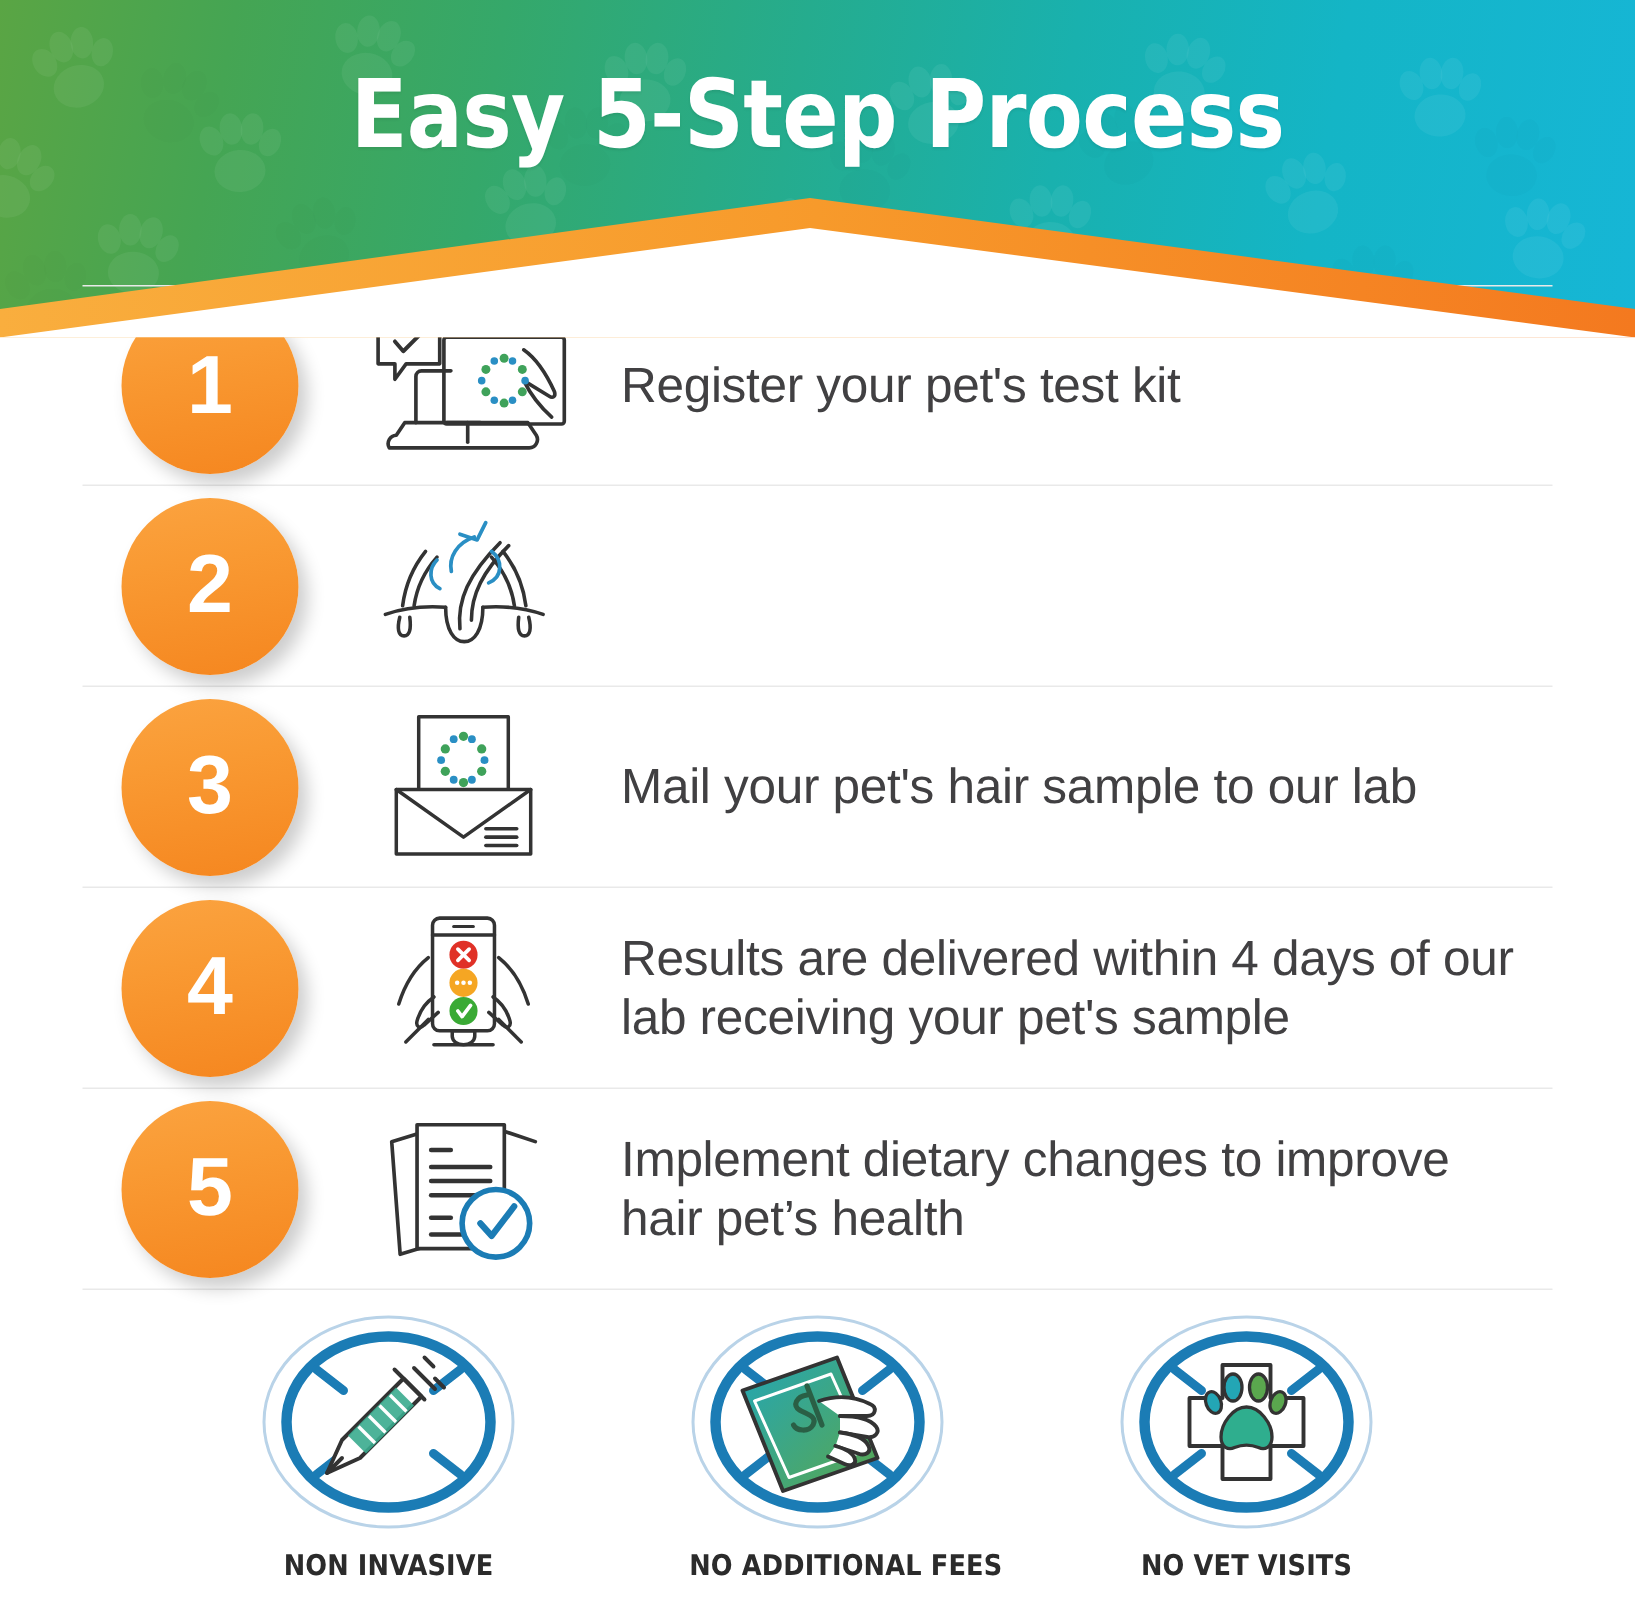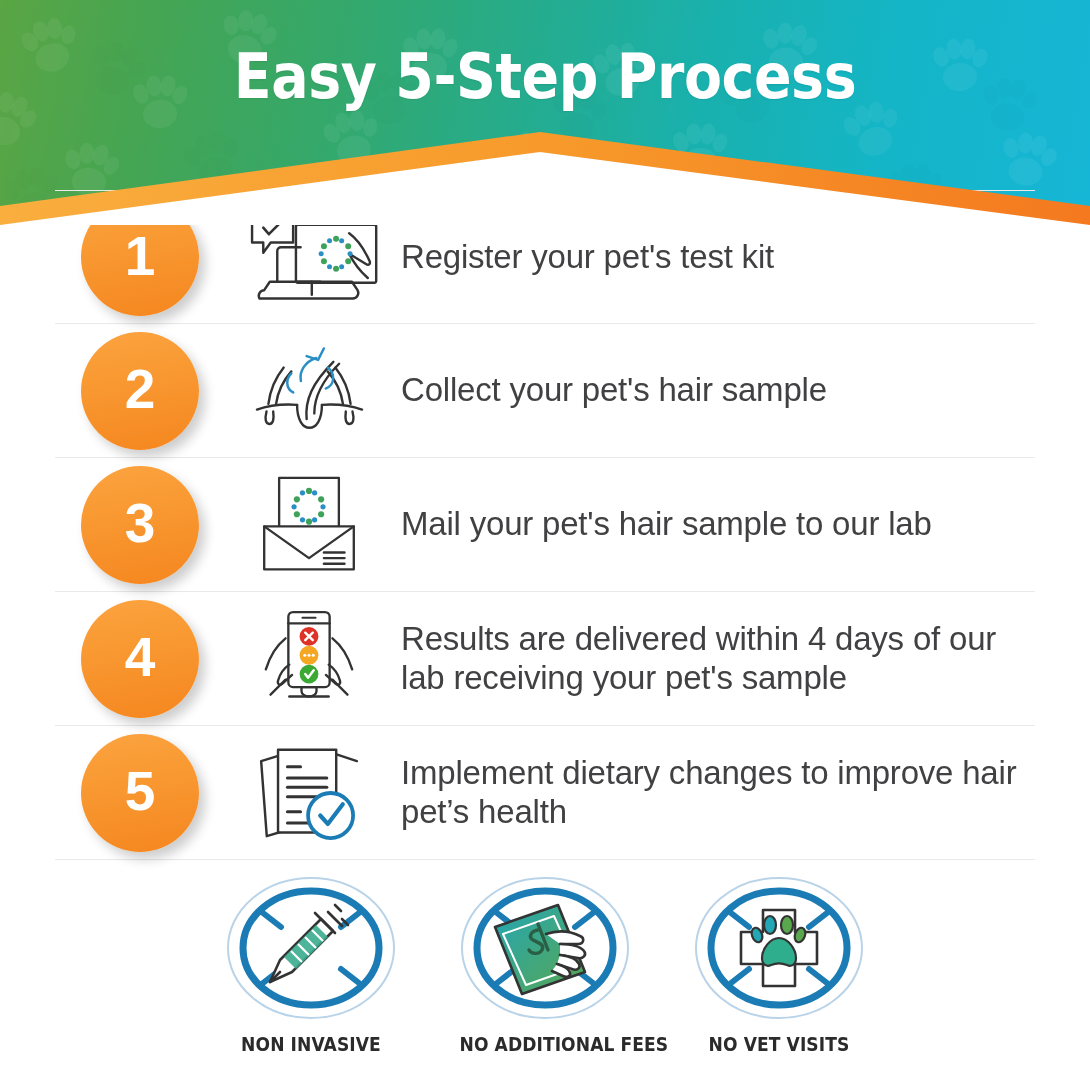--- a/index.html
+++ b/index.html
@@ -115,38 +115,38 @@
     width: 140px;
     height: 112px;
     margin-left: 40px;
     display: flex;
     align-items: center;
     justify-content: center;
   }
 
   .step-text {
     flex: 1 1 auto;
-    margin-left: 22px;
+    margin-left: 35px;
     color: #414042;
     font-size: 33px;
     line-height: 1.18;
     font-weight: 400;
     letter-spacing: -.2px;
     padding-right: 10px;
   }
 
   
   #badges {
     position: absolute;
     top: 872px;
     left: 0;
     width: 1090px;
     display: flex;
     justify-content: center;
-    gap: 44px;
+    gap: 96px;
   }
   .badge { width: 190px; text-align: center; }
   .badge-ring { width: 190px; height: 155px; margin: 0 auto; }
   .badge-label {
     margin-top: 6px;
     color: #2b2b2b;
     font-family: "DejaVu Sans", sans-serif;
     font-weight: bold;
     font-size: 19px;
     letter-spacing: .1px;
@@ -291,21 +291,20 @@
           <path d="M70,80 c0,-18 8,-34 26,-52"></path>
 
           <g stroke="#2a8fc4" stroke-width="2.6">
             <path d="M72,22 c-12,4 -18,14 -16,24"></path>
             <polyline points="80,12 74,24 62,20"></polyline>
             <path d="M46,38 c-6,6 -6,16 2,20"></path>
             <path d="M84,32 c8,6 8,18 -2,22"></path>
           </g>
         </svg>
       </div>
-      <div class="step-text">Collect your pet's hair sample</div>
     </div>
 
     <div class="step-row">
       <div class="num-circle">
         <span>3</span>
       </div>
       <div class="step-icon">
         <svg viewBox="0 0 120 112" width="112" height="105" fill="none" stroke="#333" stroke-width="2.5" stroke-linecap="round" stroke-linejoin="round">
 
           <rect x="28" y="6" width="64" height="62" fill="#fff"></rect>

